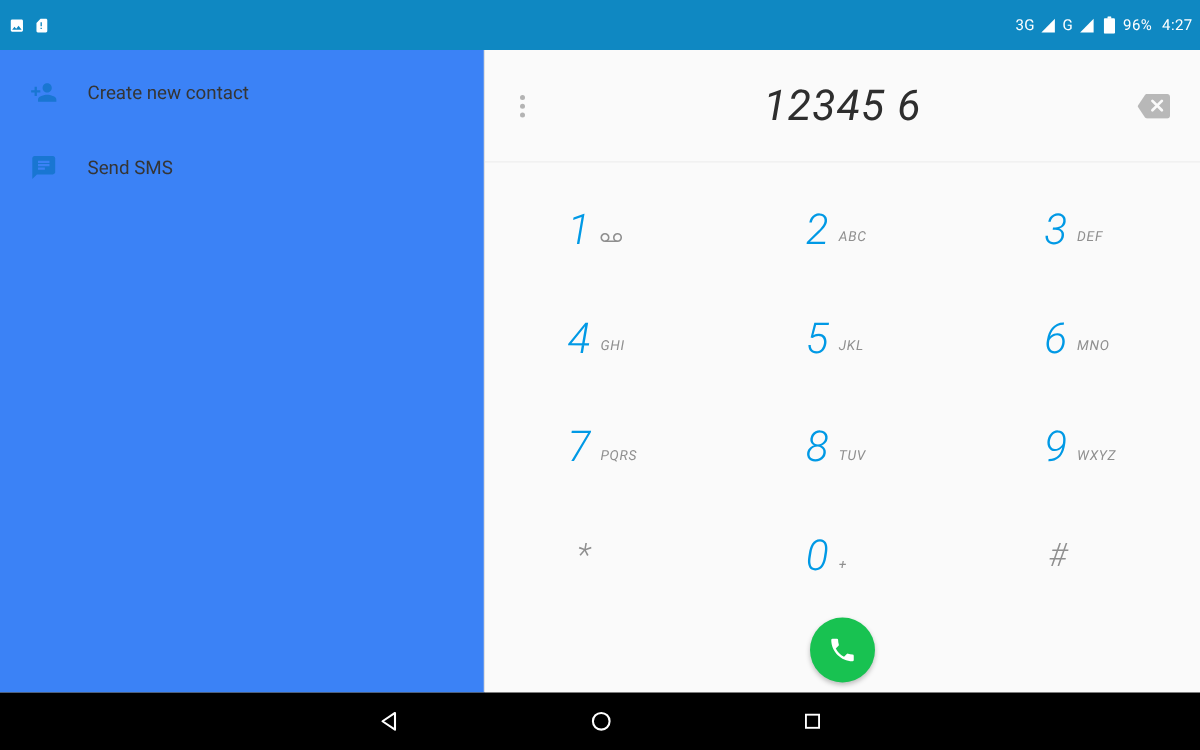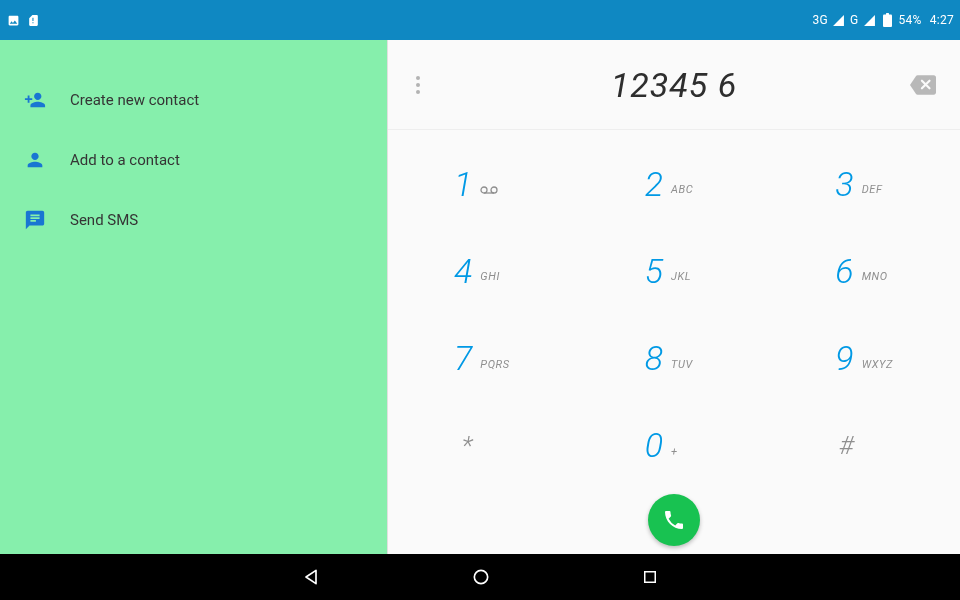--- a/index.html
+++ b/index.html
@@ -11,21 +11,21 @@
 .status-left { display: flex; align-items: center; gap: 6px; }
 .status-right { margin-left: auto; display: flex; align-items: center; gap: 4px; }
 .status-icon { width: 14px; height: 14px; display: flex; align-items: center; justify-content: center; }
 .status-icon svg { display: block; }
 .status-text { font-size: 12px; letter-spacing: 0.3px; }
 
 
 .content { flex: 1; display: flex; background: #f7f7f7; }
 
 
-.sidebar { width: 388px; border-right: 1px solid #e0e0e0; background: #86efac; padding-top: 30px; }
+.sidebar { width: 388px; border-right: 1px solid #e0e0e0; background: #3b82f6; padding-top: 4px; }
 .side-item { display: flex; align-items: center; height: 60px; padding-left: 24px; cursor: pointer; }
 .side-icon { width: 46px; display: flex; align-items: center; justify-content: flex-start; color: #1976d2; }
 .side-icon svg { display: block; }
 .side-label { font-size: 15px; color: #353535; }
 
 
 .dial-panel { flex: 1; display: flex; flex-direction: column; background: #fafafa; font-style: italic; }
 
 .dial-header { height: 90px; display: flex; align-items: center; border-bottom: 1px solid #eee; position: relative; }
 .menu-dots { position: absolute; left: 24px; top: 50%; transform: translateY(-50%); display: flex; flex-direction: column; gap: 3px; cursor: pointer; padding: 4px; }
@@ -80,46 +80,38 @@
         <svg width="13" height="13" viewBox="0 0 24 24" fill="#fff">
             <path d="M2 22h20V2L2 22z"></path>
           </svg>
       </span>
       <span class="status-icon">
         <svg width="9" height="14" viewBox="0 0 9 14" fill="#fff">
             <rect x="0" y="1.5" width="9" height="12.5" rx="1"></rect>
             <rect x="3" y="0" width="3" height="2" rx="0.5"></rect>
           </svg>
       </span>
-      <span class="status-text">54%</span>
+      <span class="status-text">96%</span>
       <span class="status-text" style="margin-left:4px;">4:27</span>
     </div>
   </div>
 
   <div class="content">
 
     <div class="sidebar">
 
       <div class="side-item">
         <span class="side-icon">
           <svg width="22" height="22" viewBox="0 0 24 24" fill="#1976d2">
               <path d="M15 12c2.21 0 4-1.79 4-4s-1.79-4-4-4-4 1.79-4 4 1.79 4 4 4zm-9-2V7H4v3H1v2h3v3h2v-3h3v-2H6zm9 4c-2.67 0-8 1.34-8 4v2h16v-2c0-2.66-5.33-4-8-4z"></path>
             </svg>
         </span>
         <span class="side-label">Create new contact</span>
       </div>
 
-      <div class="side-item">
-        <span class="side-icon">
-          <svg width="22" height="22" viewBox="0 0 24 24" fill="#1976d2">
-              <path d="M12 12c2.21 0 4-1.79 4-4s-1.79-4-4-4-4 1.79-4 4 1.79 4 4 4zm0 2c-2.67 0-8 1.34-8 4v2h16v-2c0-2.66-5.33-4-8-4z"></path>
-            </svg>
-        </span>
-        <span class="side-label">Add to a contact</span>
-      </div>
 
       <div class="side-item">
         <span class="side-icon">
           <svg width="22" height="22" viewBox="0 0 24 24" fill="#1976d2">
               <path d="M20 2H4c-1.1 0-2 .9-2 2v18l4-4h14c1.1 0 2-.9 2-2V4c0-1.1-.9-2-2-2zM7 9h10v2H7V9zm6 5H7v-2h6v2zm4-6H7V6h10v2z"></path>
             </svg>
         </span>
         <span class="side-label">Send SMS</span>
       </div>
 

